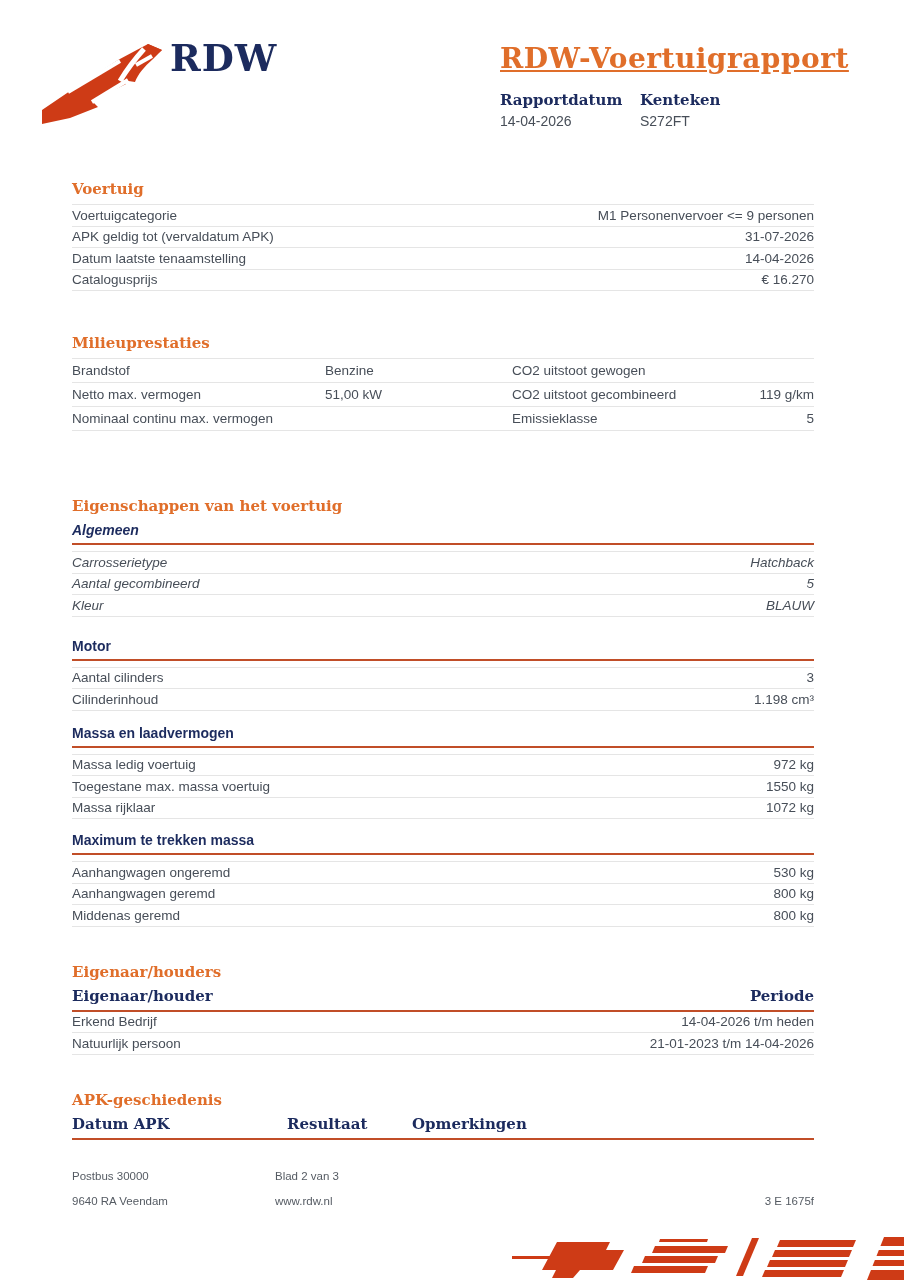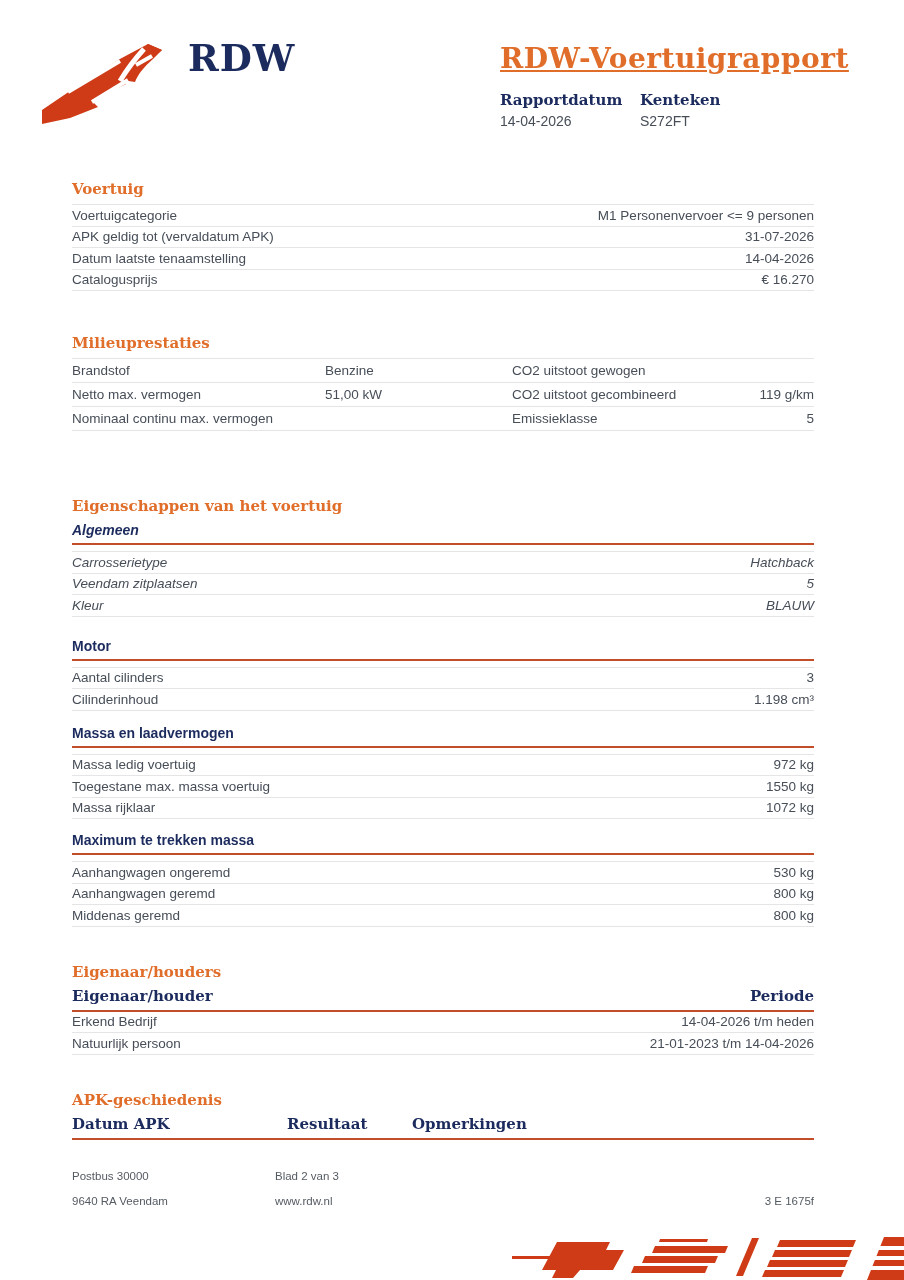--- a/index.html
+++ b/index.html
@@ -12,21 +12,21 @@
     overflow:hidden;
   }
   .page { position:absolute; inset:0; }
 
   
   .logo { position:absolute; left:40px; top:34px; display:flex; align-items:flex-start; }
   .logo-mark { width:128px; height:96px; }
   .logo-text {
     font-family:"DejaVu Serif", serif; font-weight:bold;
     font-size:37px; color:#1c2b5e; letter-spacing:1px;
-    margin-left:20px; margin-top:2px;text-align:right;
+    margin-left:2px; margin-top:2px;text-align:right;
   }
   .title-block { position:absolute; left:500px; top:42px; width:330px; }
   .doc-title {
     font-family:"DejaVu Serif", serif; font-weight:bold;
     font-size:28px; color:#e06e2a; letter-spacing:0.5px; white-space:nowrap;text-decoration:underline;
   }
   .meta { display:flex; margin-top:16px; }
   .meta-col { width:140px; }
   .meta-label { font-family:"DejaVu Serif", serif; font-weight:bold; font-size:15px; color:#1c2b5e; }
   .meta-value { font-size:14px; color:#474e58; margin-top:4px; }
@@ -178,21 +178,21 @@
       <div class="section-title">Eigenschappen van het voertuig</div>
 
       <div class="sub-algemeen">
         <div class="sub-title">Algemeen</div>
         <div class="rows gap">
           <div class="row">
             <span class="label">Carrosserietype</span>
             <span class="value">Hatchback</span>
           </div>
           <div class="row">
-            <span class="label">Veendam zitplaatsen</span>
+            <span class="label">Aantal gecombineerd</span>
             <span class="value">5</span>
           </div>
           <div class="row">
             <span class="label">Kleur</span>
             <span class="value">BLAUW</span>
           </div>
         </div>
       </div>
 
       <div class="sub-motor">

